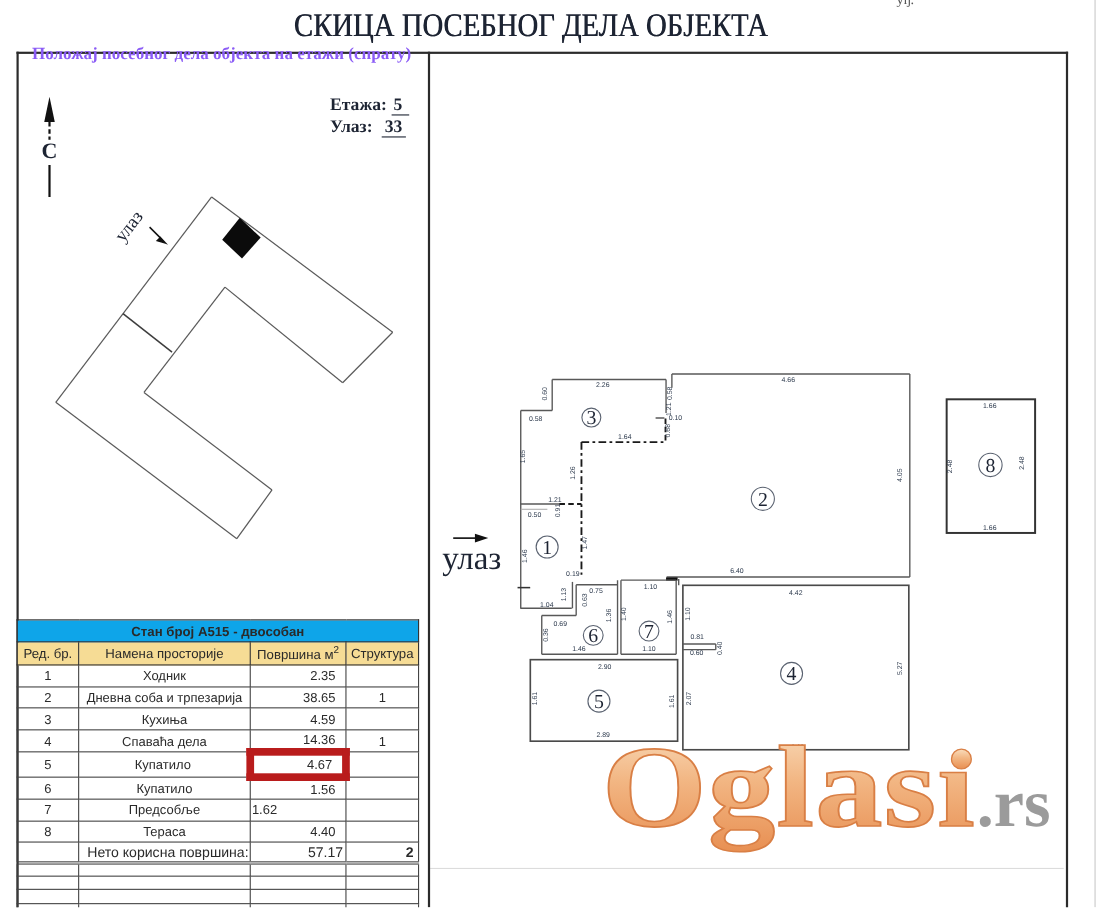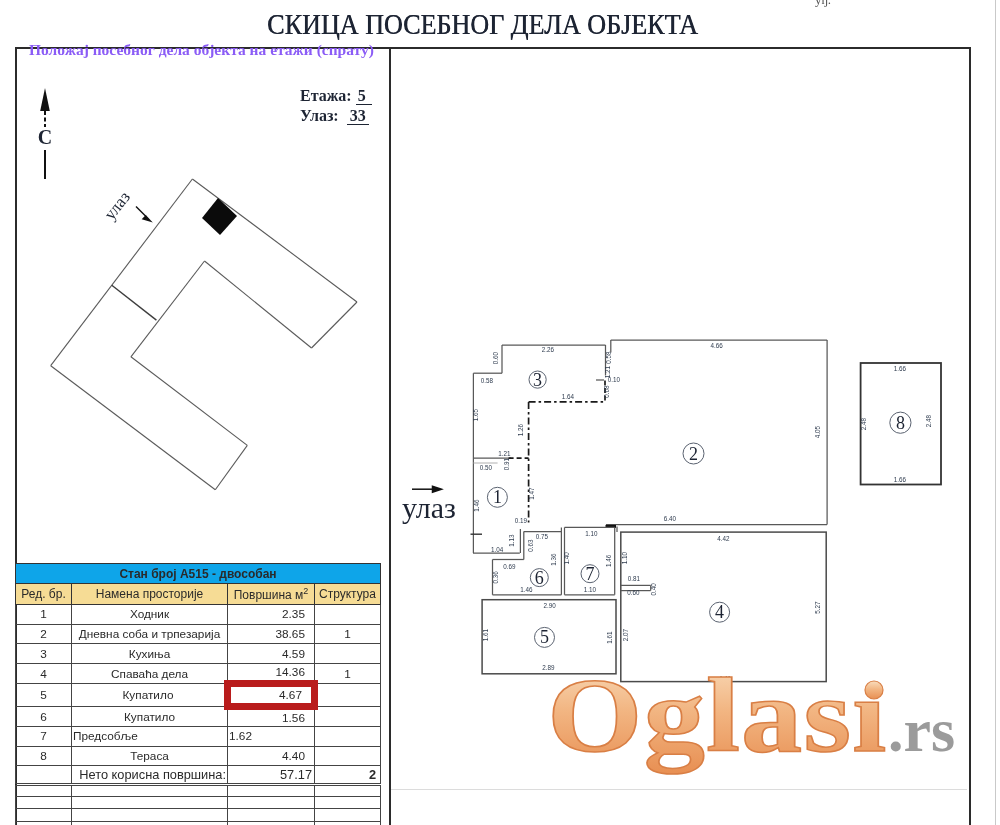--- a/index.html
+++ b/index.html
@@ -125,21 +125,21 @@
 
   <tr style="height:19.7px;font-size:11.8px;">
           <td style="border:1px solid #444;text-align:center;">6</td>
           <td style="border:1px solid #444;text-align:center;">Купатило</td>
           <td style="border:1px solid #444;text-align:right;padding-right:9px;">1.56</td>
           <td style="border:1px solid #444;"></td>
         </tr>
 
   <tr style="height:19.7px;font-size:11.8px;">
           <td style="border:1px solid #444;text-align:center;">7</td>
-          <td style="border:1px solid #444;">Предсобље</td>
+          <td style="border:1px solid #444;text-align:center;">Предсобље</td>
           <td style="border:1px solid #444;padding-right:9px;">1.62</td>
           <td style="border:1px solid #444;"></td>
         </tr>
 
   <tr style="height:19.7px;font-size:11.8px;">
           <td style="border:1px solid #444;text-align:center;">8</td>
           <td style="border:1px solid #444;text-align:center;">Тераса</td>
           <td style="border:1px solid #444;text-align:right;padding-right:9px;">4.40</td>
           <td style="border:1px solid #444;"></td>
         </tr>

